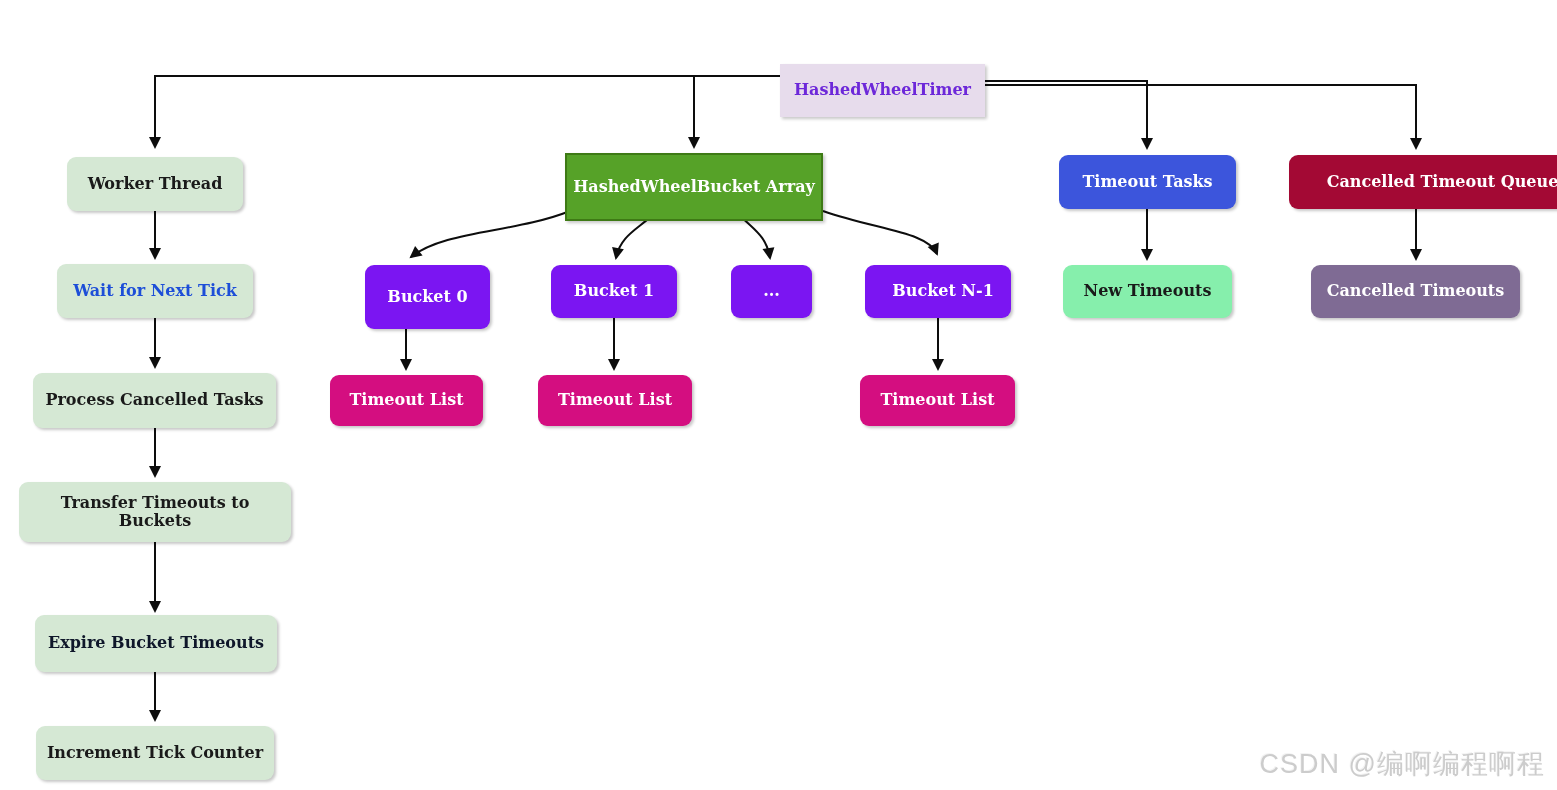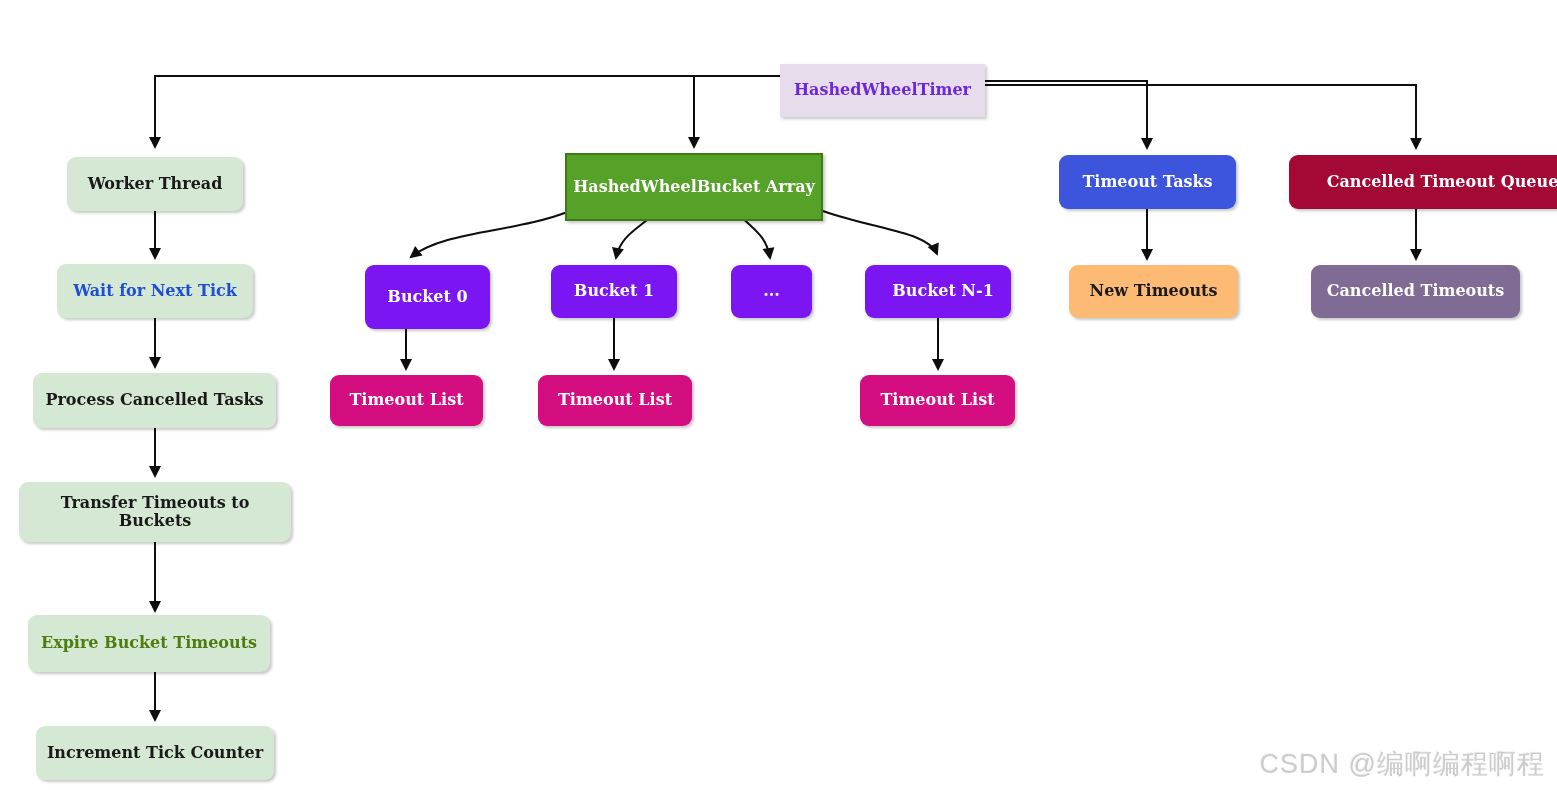--- a/index.html
+++ b/index.html
@@ -84,21 +84,21 @@
   <div class="node square" style="left: 780px; top: 47px; width: 205px; height: 53px; background-color: rgb(231, 220, 236); color: #6d28d9; margin-top: 17px;">HashedWheelTimer</div>
 
   <div class="node" style="left: 67px; top: 157px; width: 176px; height: 54px; background-color: rgb(213, 232, 212); color: rgb(26, 26, 26);">Worker Thread</div>
 
   <div class="node" style="left: 57px; top: 264px; width: 196px; height: 54px; background-color: rgb(213, 232, 212); color: #1d4ed8;">Wait for Next Tick</div>
 
   <div class="node" style="left: 33px; top: 373px; width: 243px; height: 55px; background-color: rgb(213, 232, 212); color: rgb(26, 26, 26);">Process Cancelled Tasks</div>
 
   <div class="node" style="left: 19px; top: 482px; width: 272px; height: 60px; background-color: rgb(213, 232, 212); color: rgb(26, 26, 26);">Transfer Timeouts to Buckets</div>
 
-  <div class="node" style="left: 28px; top: 615px; width: 242px; height: 57px; background-color: rgb(213, 232, 212); color: #4d7c0f;">Expire Bucket Timeouts</div>
+  <div class="node" style="left: 35px; top: 615px; width: 242px; height: 57px; background-color: rgb(213, 232, 212); color: #0f172a;">Expire Bucket Timeouts</div>
 
   <div class="node" style="left: 36px; top: 726px; width: 238px; height: 54px; background-color: rgb(213, 232, 212); color: rgb(26, 26, 26);">Increment Tick Counter</div>
 
   <div class="node square bordered" style="left: 565px; top: 153px; width: 258px; height: 68px; background-color: rgb(86, 162, 40); color: rgb(255, 255, 255); border-color: rgb(62, 122, 21);">HashedWheelBucket Array</div>
 
   <div class="node" style="left: 344px; top: 265px; width: 125px; height: 64px; background-color: rgb(123, 21, 242); color: rgb(255, 255, 255); margin-left: 21px;">Bucket 0</div>
 
   <div class="node" style="left: 551px; top: 265px; width: 126px; height: 53px; background-color: rgb(123, 21, 242); color: rgb(255, 255, 255);">Bucket 1</div>
 
   <div class="node" style="left: 731px; top: 265px; width: 81px; height: 53px; background-color: rgb(123, 21, 242); color: rgb(255, 255, 255);">...</div>
@@ -106,21 +106,21 @@
   <div class="node" style="left: 865px; top: 265px; width: 146px; height: 53px; background-color: rgb(123, 21, 242); color: rgb(255, 255, 255); padding-left: 16px;">Bucket N-1</div>
 
   <div class="node" style="left: 330px; top: 375px; width: 153px; height: 51px; background-color: rgb(212, 14, 128); color: rgb(255, 255, 255);">Timeout List</div>
 
   <div class="node" style="left: 538px; top: 375px; width: 154px; height: 51px; background-color: rgb(212, 14, 128); color: rgb(255, 255, 255);">Timeout List</div>
 
   <div class="node" style="left: 860px; top: 375px; width: 155px; height: 51px; background-color: rgb(212, 14, 128); color: rgb(255, 255, 255);">Timeout List</div>
 
   <div class="node" style="left: 1059px; top: 155px; width: 177px; height: 54px; background-color: rgb(60, 85, 220); color: rgb(255, 255, 255);">Timeout Tasks</div>
 
-  <div class="node" style="left: 1063px; top: 265px; width: 169px; height: 53px; background-color: #fdba74; color: rgb(26, 26, 26); margin-left: 6px;">New Timeouts</div>
+  <div class="node" style="left: 1063px; top: 265px; width: 169px; height: 53px; background-color: #86efac; color: rgb(26, 26, 26);">New Timeouts</div>
 
   <div class="node" style="left: 1289px; top: 155px; width: 307px; height: 54px; background-color: rgb(163, 9, 52); color: rgb(255, 255, 255);">Cancelled Timeout Queue</div>
 
   <div class="node" style="left: 1311px; top: 265px; width: 209px; height: 53px; background-color: rgb(127, 107, 148); color: rgb(255, 255, 255);">Cancelled Timeouts</div>
 
   <div class="watermark" style="color: rgb(204, 204, 204);">CSDN @编啊编程啊程</div>
 
 </div>
 
 </body></html>

